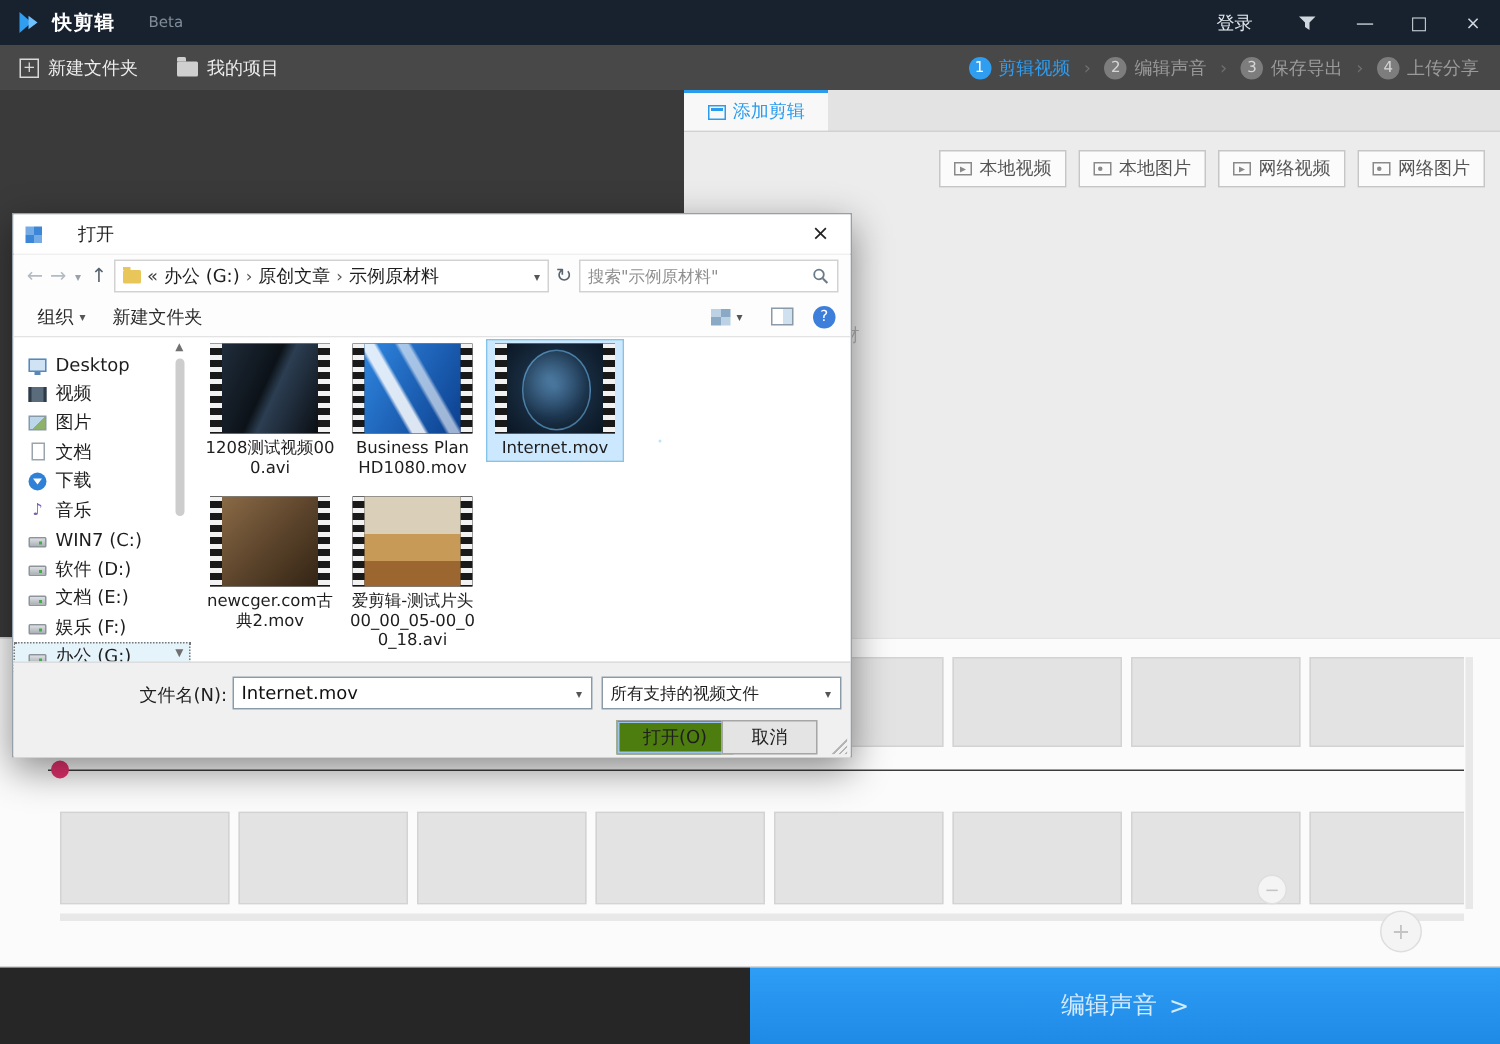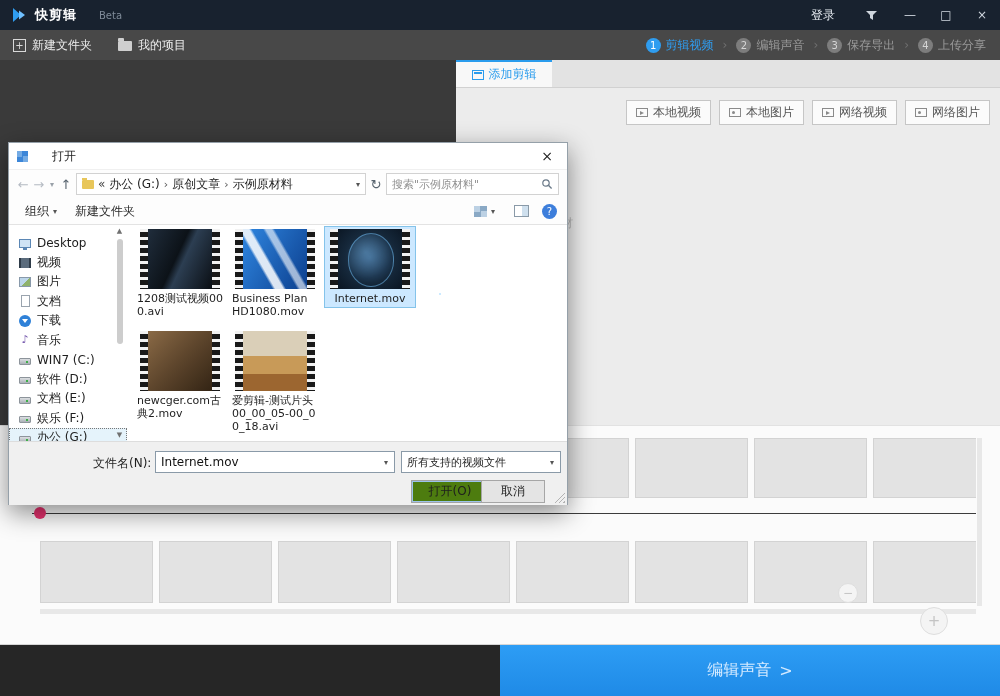--- a/index.html
+++ b/index.html
@@ -124,21 +124,21 @@
   .strip.l { left:0; } .strip.r { right:0; }
   .art { position:absolute; left:8px; right:8px; top:0; bottom:0; }
   .art-dark { background:linear-gradient(115deg,#202d3c 0%,#0c1218 45%,#2c3e52 55%,#0a0e13 100%); }
   .art-blue { background:linear-gradient(120deg,#2f86e0 0%,#0c3f8e 100%); }
   .art-blue::before { content:""; position:absolute; inset:0; background:linear-gradient(60deg,transparent 30%,rgba(255,255,255,.85) 33% 41%,transparent 44% 55%,rgba(255,255,255,.6) 58% 64%,transparent 67%); }
   .art-globe { background:radial-gradient(circle at 50% 48%,#35587a 0%,#16293c 55%,#0a1522 100%); }
   .art-globe::before { content:""; position:absolute; left:15%; top:7%; width:70%; height:86%; border-radius:50%; border:1px solid rgba(120,200,255,.5); background:radial-gradient(circle at 38% 35%,rgba(130,200,255,.35),rgba(40,90,140,.12) 60%,transparent 78%); }
   .art-sepia { background:linear-gradient(135deg,#8a6a46 0%,#5d452c 50%,#332414 100%); }
   .art-desert { background:linear-gradient(#dacfb8 0 42%,#c89a58 42% 72%,#9c6630 72% 100%); }
   .art-pink { background:linear-gradient(135deg,#f4dde6 0%,#e6d8ec 55%,#cfd4ea 100%); }
-  .fname { margin-top:3px; font-size:11px; line-height:13px; text-align:left; color:#1e1e1e; max-width:86px; word-break:break-all; }
+  .fname { margin-top:3px; font-size:11px; line-height:13px; text-align:center; color:#1e1e1e; max-width:86px; word-break:break-all; }
   .preview-big { position:absolute; left:304px; top:68px; width:134px; height:72px; }
   .preview-big .thumb { width:134px; height:72px; }
 
   .dlg-bottom { position:absolute; left:0; top:298px; width:100%; height:64px; background:#f0f0f0; border-top:1px solid #ddd; }
   .fn-label { position:absolute; left:84px; top:13px; font-size:12px; }
   .fn-combo { position:absolute; left:146px; top:9px; width:240px; height:22px; background:#fff; border:1px solid #8a9aa8; display:flex; align-items:center; }
   .fn-input { flex:1; min-width:0; border:none; outline:none; padding:0 5px; font-size:12px; font-family:inherit; color:#111; background:transparent; }
   .combo-caret { width:16px; text-align:center; color:#555; font-size:8px; cursor:pointer; }
   .ft-combo { position:absolute; left:392px; top:9px; width:160px; height:22px; background:#fff; border:1px solid #8a9aa8; display:flex; align-items:center; padding-left:5px; font-size:11px; cursor:pointer; }
   .ft-text { flex:1; white-space:nowrap; overflow:hidden; }

